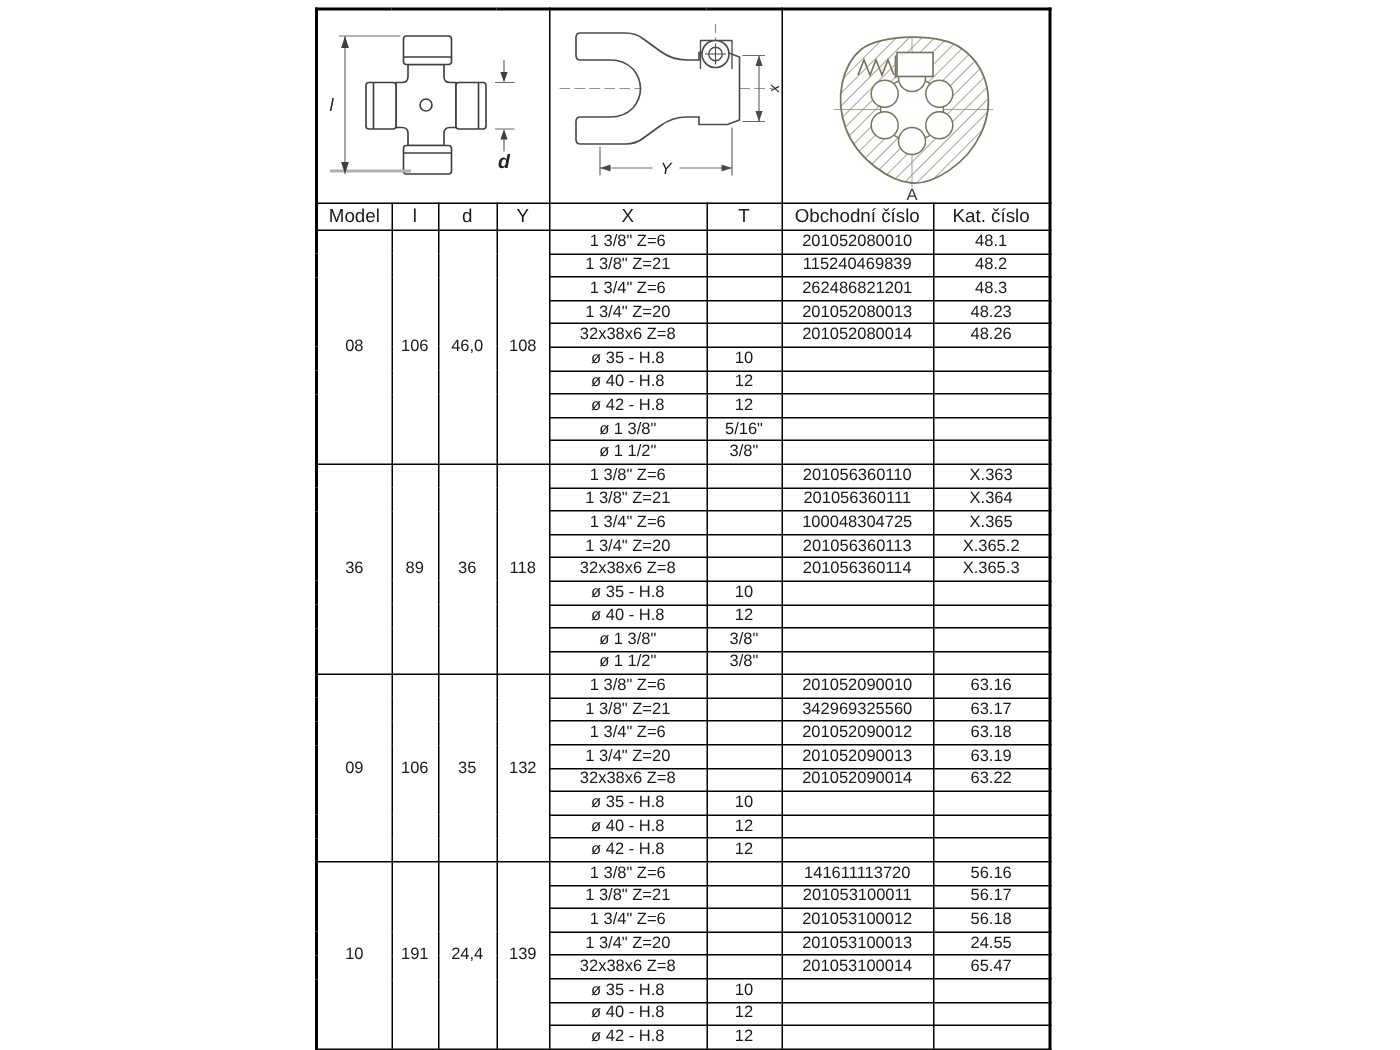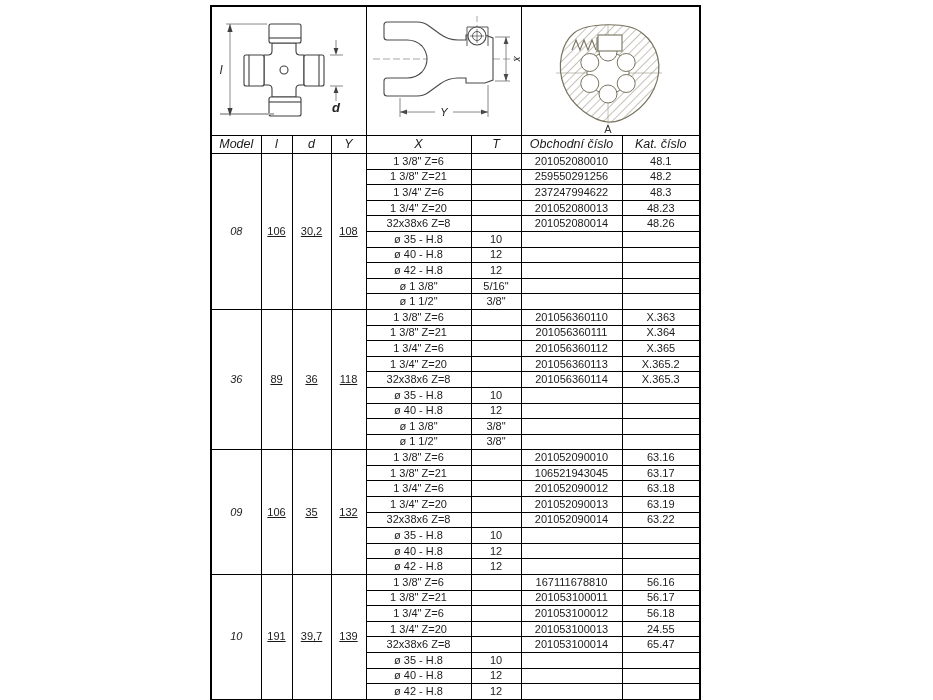--- a/index.html
+++ b/index.html
@@ -13,24 +13,24 @@
     border-collapse:collapse; table-layout:fixed; width:489px;
     border:2px solid #000;
   }
   table.spec td {
     border:1px solid #000; padding:0; overflow:hidden;
     text-align:center; vertical-align:middle;
     font-size:11px; line-height:1; white-space:nowrap;
   }
   tr.r-draw td { height:128px; vertical-align:top; }
   tr.r-draw svg { display:block; }
-  tr.r-head td { height:17px; font-style:italic; font-size:12.5px; }
+  tr.r-head td { height:17px; font-size:12.5px; }
   tr.drow td { height:14.6px; }
-  td.modelnum { font-style:italic; font-size:12.5px; }
-  td.mval { font-size:11.5px;text-decoration:underline; }
+  td.modelnum { font-size:12.5px; }
+  td.mval { font-size:11.5px; }
   .dimtext { font-style:italic; }
 </style>
 </head>
 <body>
 
 <div class="sheet">
   <table class="spec">
     <colgroup>
       <col style="width:50px">
         <col style="width:31px">
@@ -142,37 +142,37 @@
         <td>Y</td>
         <td>X</td>
         <td>T</td>
         <td>Obchodní číslo</td>
         <td>Kat. číslo</td>
       </tr>
 
     <tr class="drow">
           <td rowspan="10" class="modelnum">08</td>
           <td rowspan="10" class="mval">106</td>
-          <td rowspan="10" class="mval">30,2</td>
+          <td rowspan="10" class="mval">46,0</td>
           <td rowspan="10" class="mval">108</td>
           <td>1 3/8" Z=6</td>
           <td></td>
           <td>201052080010</td>
           <td>48.1</td>
         </tr>
         <tr class="drow">
           <td>1 3/8" Z=21</td>
           <td></td>
-          <td>259550291256</td>
+          <td>115240469839</td>
           <td>48.2</td>
         </tr>
         <tr class="drow">
           <td>1 3/4" Z=6</td>
           <td></td>
-          <td>237247994622</td>
+          <td>262486821201</td>
           <td>48.3</td>
         </tr>
         <tr class="drow">
           <td>1 3/4" Z=20</td>
           <td></td>
           <td>201052080013</td>
           <td>48.23</td>
         </tr>
         <tr class="drow">
           <td>32x38x6 Z=8</td>
@@ -222,21 +222,21 @@
         </tr>
         <tr class="drow">
           <td>1 3/8" Z=21</td>
           <td></td>
           <td>201056360111</td>
           <td>X.364</td>
         </tr>
         <tr class="drow">
           <td>1 3/4" Z=6</td>
           <td></td>
-          <td>201056360112</td>
+          <td>100048304725</td>
           <td>X.365</td>
         </tr>
         <tr class="drow">
           <td>1 3/4" Z=20</td>
           <td></td>
           <td>201056360113</td>
           <td>X.365.2</td>
         </tr>
         <tr class="drow">
           <td>32x38x6 Z=8</td>
@@ -274,21 +274,21 @@
           <td rowspan="8" class="mval">35</td>
           <td rowspan="8" class="mval">132</td>
           <td>1 3/8" Z=6</td>
           <td></td>
           <td>201052090010</td>
           <td>63.16</td>
         </tr>
         <tr class="drow">
           <td>1 3/8" Z=21</td>
           <td></td>
-          <td>106521943045</td>
+          <td>342969325560</td>
           <td>63.17</td>
         </tr>
         <tr class="drow">
           <td>1 3/4" Z=6</td>
           <td></td>
           <td>201052090012</td>
           <td>63.18</td>
         </tr>
         <tr class="drow">
           <td>1 3/4" Z=20</td>
@@ -316,25 +316,25 @@
         </tr>
         <tr class="drow">
           <td>ø 42 - H.8</td>
           <td>12</td>
           <td></td>
           <td></td>
         </tr>
         <tr class="drow">
           <td rowspan="8" class="modelnum">10</td>
           <td rowspan="8" class="mval">191</td>
-          <td rowspan="8" class="mval">39,7</td>
+          <td rowspan="8" class="mval">24,4</td>
           <td rowspan="8" class="mval">139</td>
           <td>1 3/8" Z=6</td>
           <td></td>
-          <td>167111678810</td>
+          <td>141611113720</td>
           <td>56.16</td>
         </tr>
         <tr class="drow">
           <td>1 3/8" Z=21</td>
           <td></td>
           <td>201053100011</td>
           <td>56.17</td>
         </tr>
         <tr class="drow">
           <td>1 3/4" Z=6</td>

